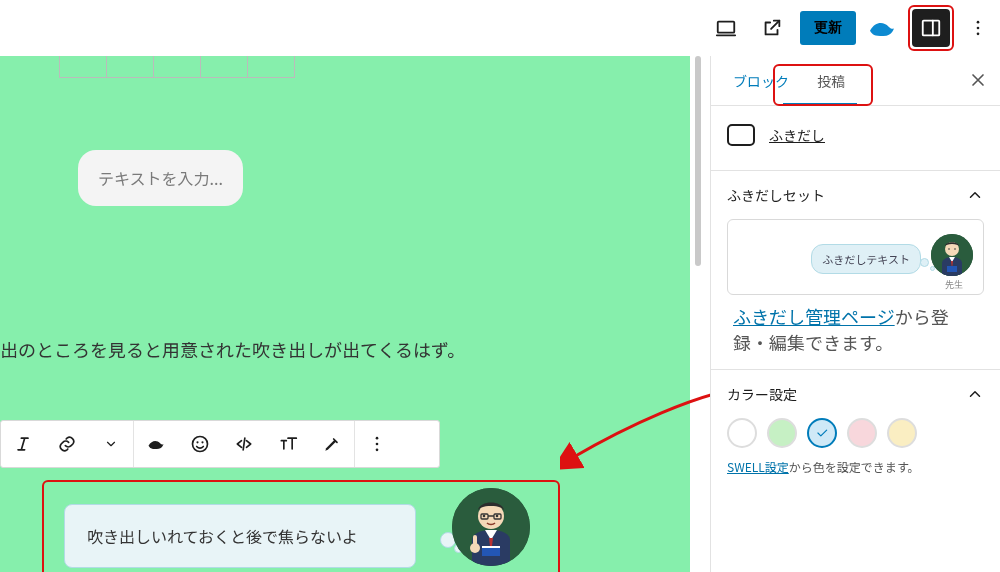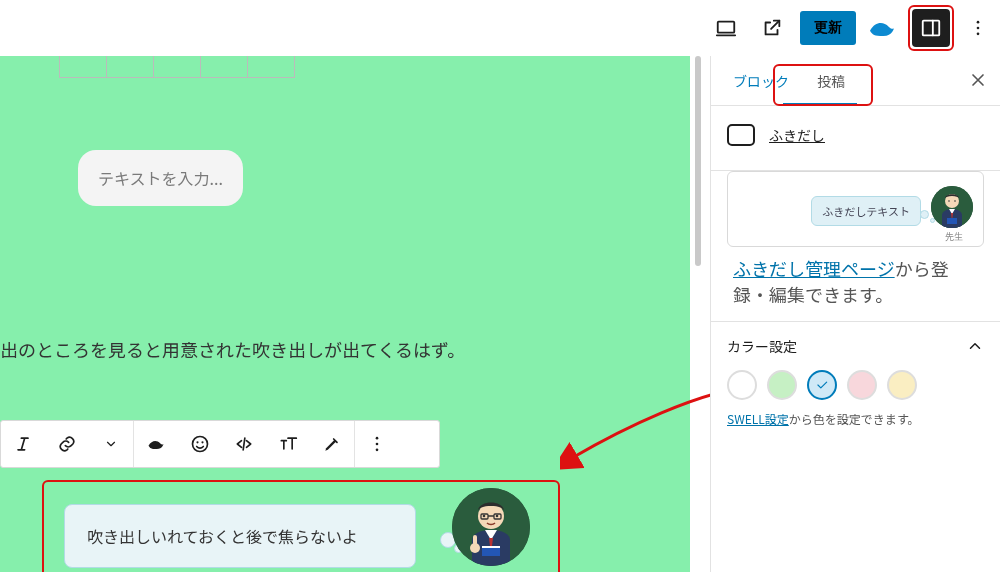--- a/index.html
+++ b/index.html
@@ -58,21 +58,21 @@
   .close-x svg{width:20px;height:20px;}
   .blk-head { display:flex; align-items:center; gap:14px; padding:18px 16px 24px 16px;text-decoration:underline; }
   .blk-head .icn{ width:28px; height:22px; border:2px solid #1e1e1e; border-radius:5px;}
   .blk-head .nm{ font-size:14px; }
 
   .section { border-top:1px solid #e2e2e2; }
   .sec-head { display:flex; align-items:center; justify-content:space-between; padding:14px 16px; font-size:14px; color:#1e1e1e;}
   .sec-head svg{width:18px;height:18px;}
   .sec-body { padding:0 16px 14px 16px; font-size:12px; color:#555; }
   .preview-card { border:1px solid #d9d9d9; border-radius:6px; height:76px; position:relative;}
-  .pv-bubble { position:absolute; right:62px; top:24px; background:#dff0f6; border:1px solid #b2dbe6; border-radius:6px; font-size:11px; padding:6px 10px; color:#445;}
+  .pv-bubble { position:absolute; right:62px; top:24px; background:#dff0f6; border:1px solid #b2dbe6; border-radius:12px; font-size:11px; padding:6px 10px; color:#445;}
   .pv-tail .c1{ position:absolute; right:54px; top:38px; width:9px; height:9px; border-radius:50%; background:#dff0f6; border:1px solid #b2dbe6;}
   .pv-tail .c2{ position:absolute; right:48px; top:46px; width:5px; height:5px; border-radius:50%; background:#dff0f6; border:1px solid #b2dbe6;}
   .pv-avatar { position:absolute; right:10px; top:14px; width:42px; height:42px; border-radius:50%; background:#2a5c3d; overflow:hidden;}
   .pv-avatar svg{width:42px;height:42px;}
   .pv-name { position:absolute; right:20px; top:58px; font-size:9px; color:#888;}
   .mg-link { color:#0073aa; text-decoration:underline; }
   .sec-note { margin-top:8px; font-size:18px;margin-left:6px; }
 
   .swatches { display:flex; gap:10px; padding:0 16px 10px 16px;}
   .sw { width:30px; height:30px; border-radius:50%; border:2px solid #ddd; position:relative;}
@@ -259,20 +259,26 @@
             <path class="str" d="M6 6l12 12M18 6L6 18"></path>
           </svg></div>
     </div>
 
     <div class="blk-head">
       <div class="icn"></div>
       <div class="nm">ふきだし</div>
     </div>
 
     <div class="section">
+      <div class="sec-head">
+        <span>ふきだしセット</span>
+        <svg viewBox="0 0 24 24">
+            <path class="str" d="M6 15l6-6 6 6"></path>
+          </svg>
+      </div>
       <div class="sec-body">
         <div class="preview-card">
           <div class="pv-bubble">ふきだしテキスト</div>
           <div class="pv-tail">
               <div class="c1"></div>
               <div class="c2"></div>
             </div>
           <div class="pv-avatar">
             <svg viewBox="0 0 42 42">
               <rect width="42" height="42" fill="#2a5c3d"></rect>

